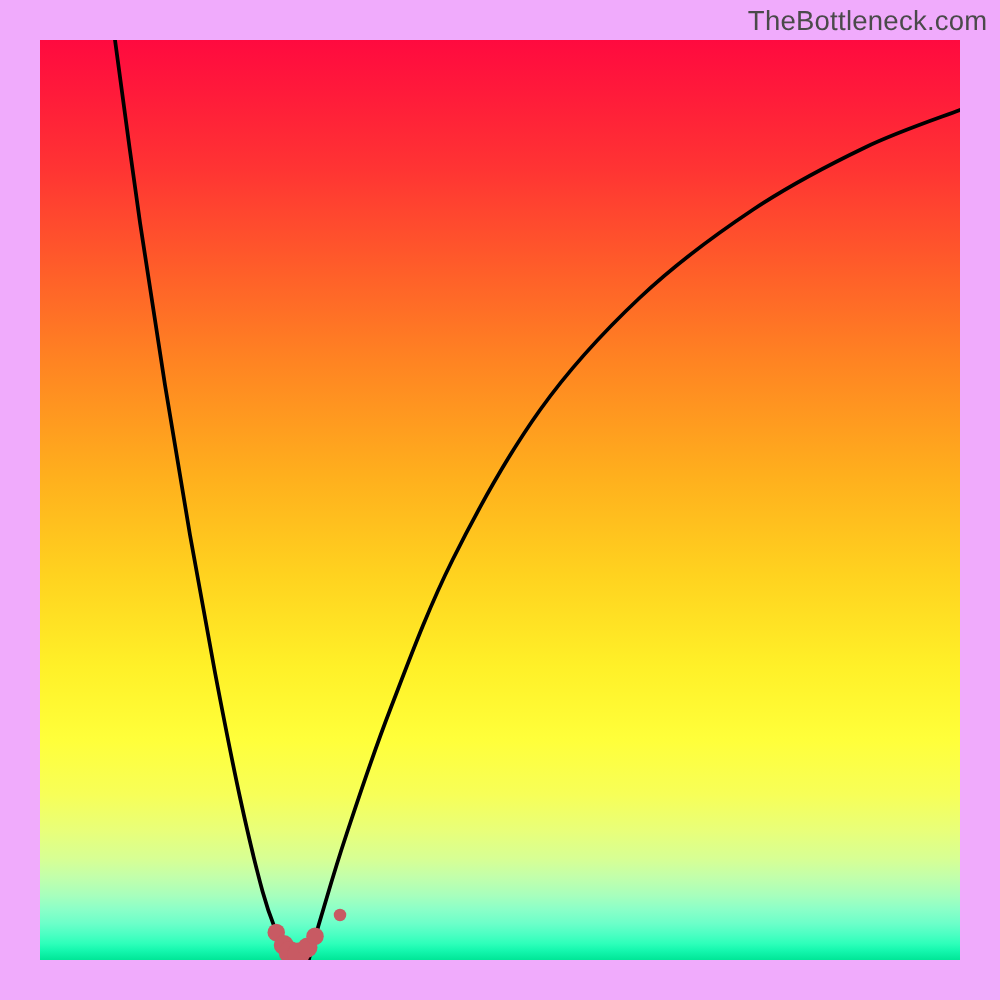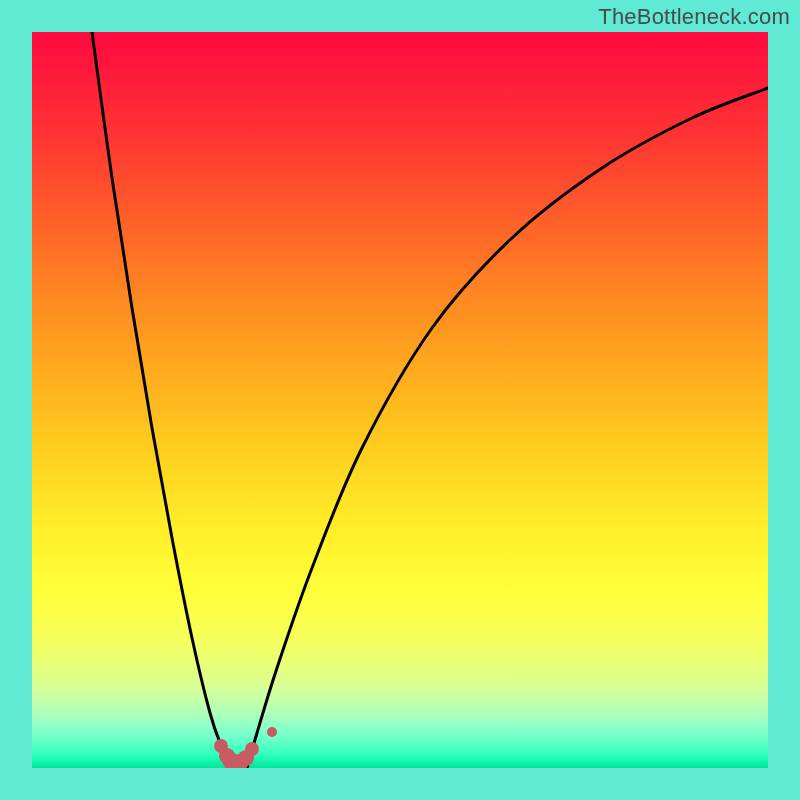--- a/index.html
+++ b/index.html
@@ -10,21 +10,21 @@
     overflow: hidden;
     background: #000;
     font-family: Arial, Helvetica, sans-serif;
   }
   .frame {
     position: absolute;
     top: 0;
     left: 0;
     width: 800px;
     height: 800px;
-    background: #5eead4;
+    background: #f0abfc;
   }
   .plot {
     position: absolute;
     top: 32px;
     left: 32px;
     width: 736px;
     height: 736px;
     overflow: hidden;
   }
   .gradient {

